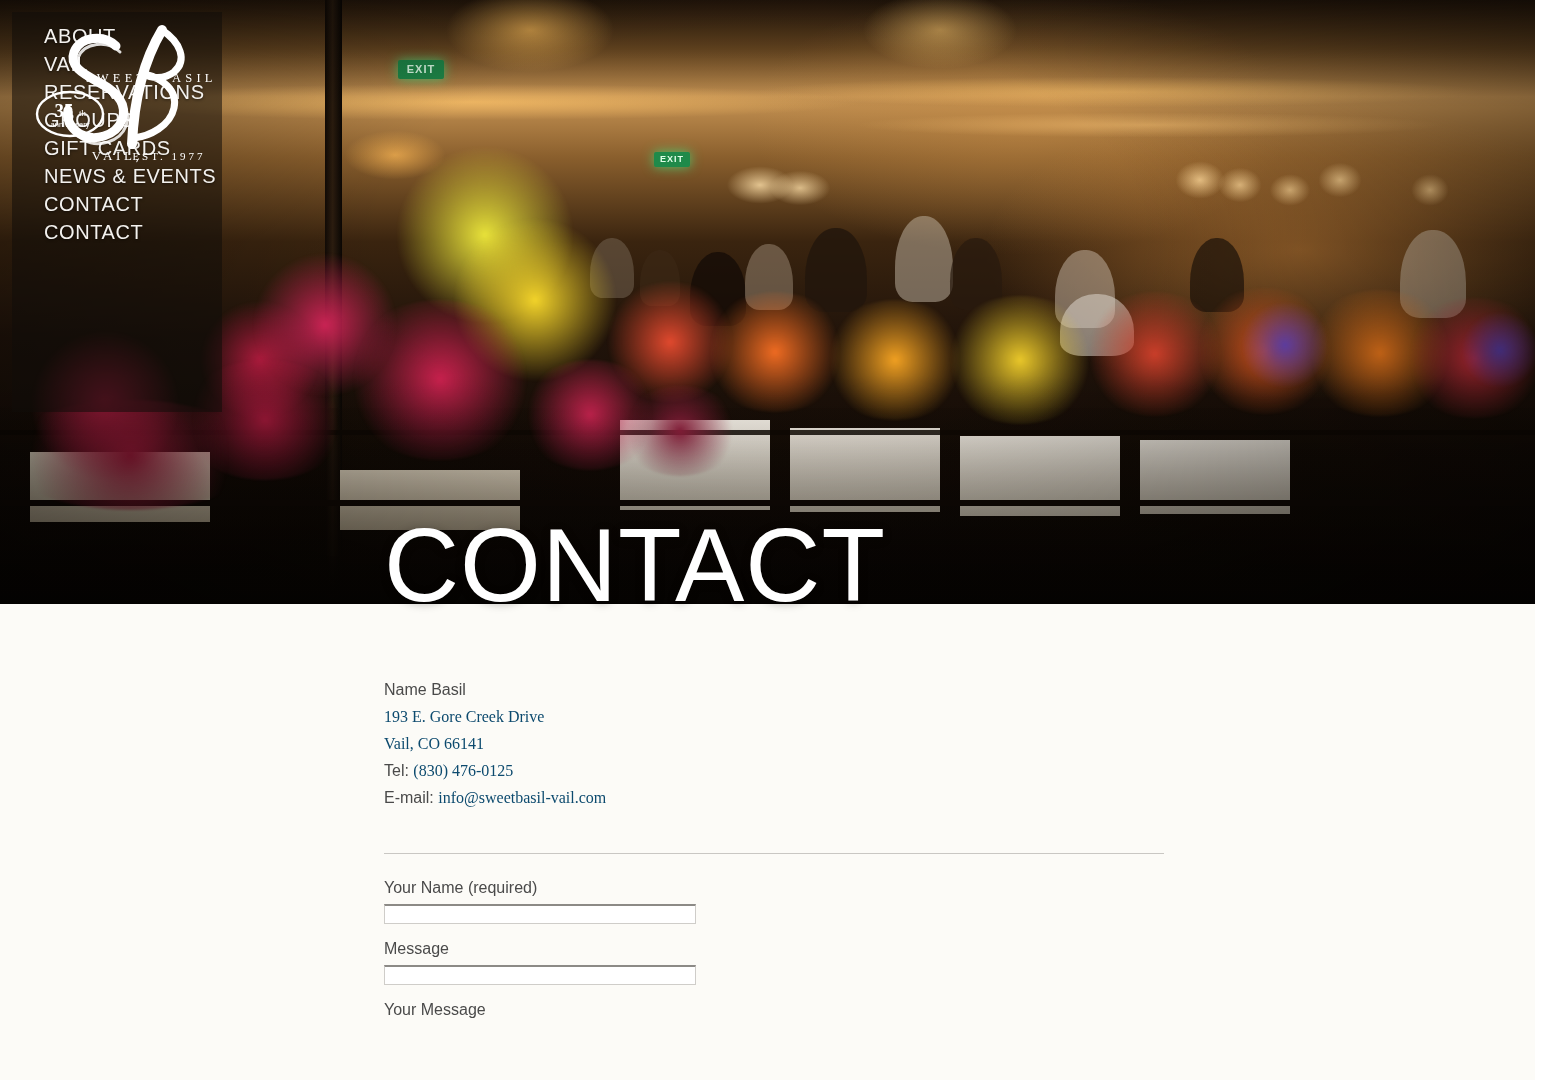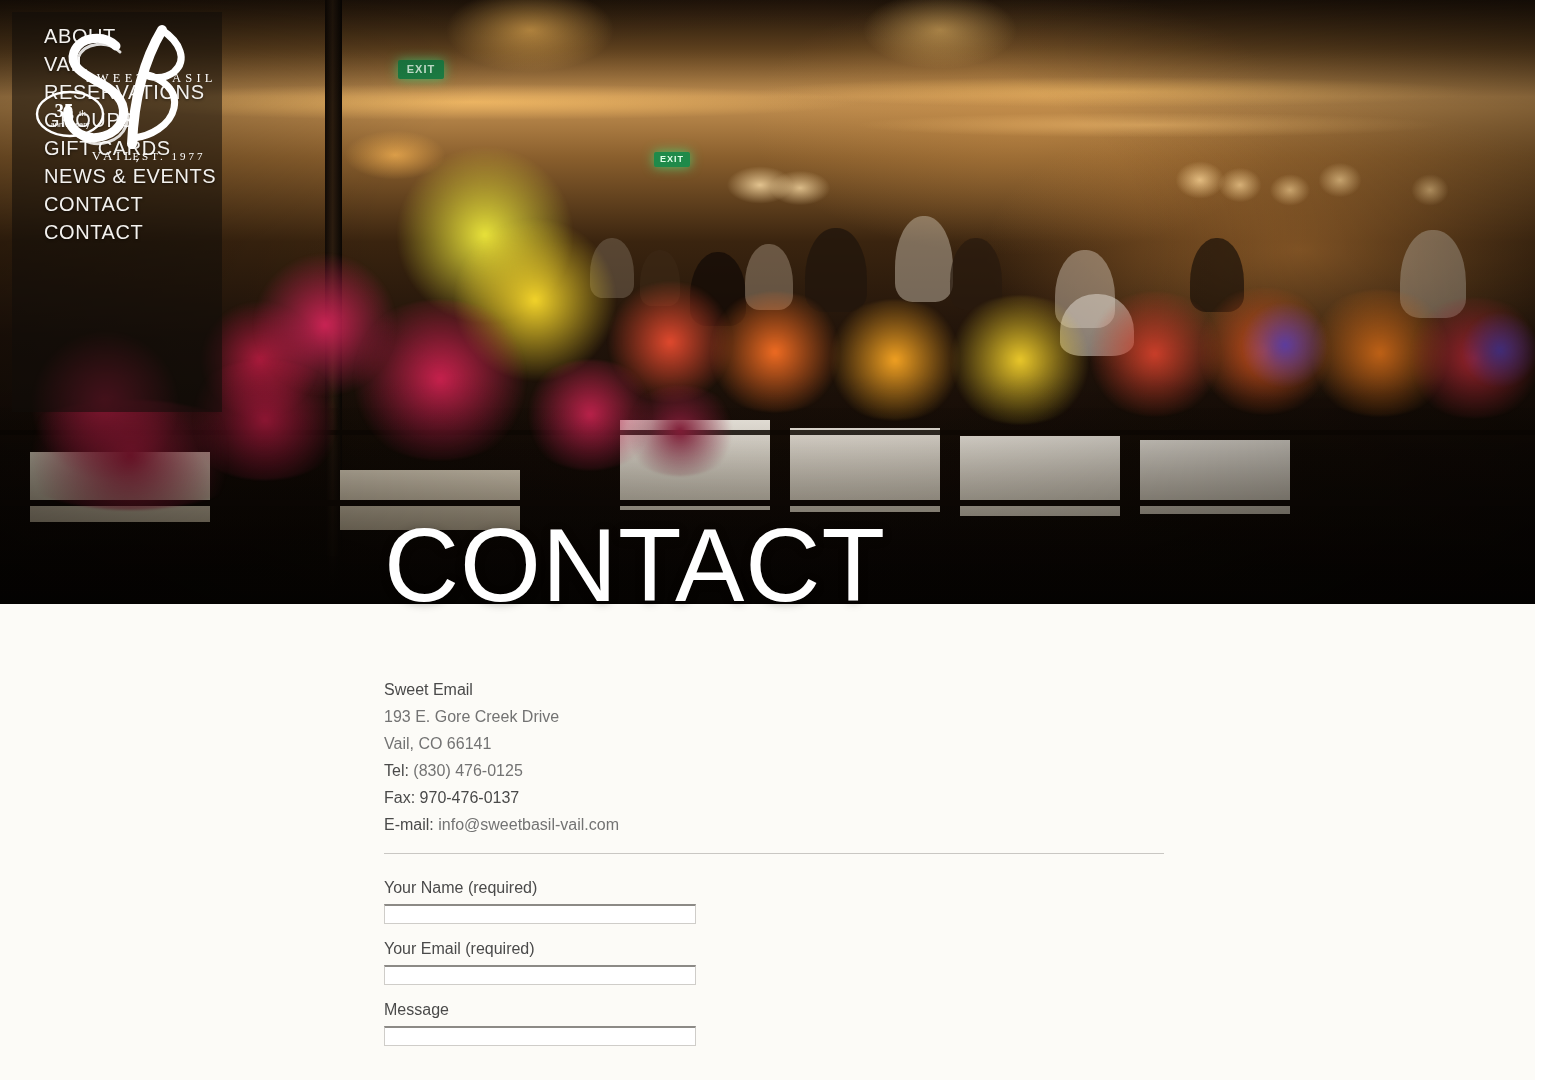--- a/index.html
+++ b/index.html
@@ -140,22 +140,23 @@
     width: 780px;
   }
   .contact-line {
     font-size: 16px;
     line-height: 27px;
     color: #4a4a4a;
     font-weight: 400;
     white-space: nowrap;
   }
   .contact-line a, a.accent {
-    color: #737373;
+    color: #0c4a6e;
     text-decoration: none;
+    font-family: Liberation Serif, serif;
   }
   .divider {
     position: absolute;
     left: 384px; top: 853px;
     width: 780px; height: 1px;
     background: #c9c7c3;
   }
 
   
   .form {
@@ -314,51 +315,46 @@
       </li>
     <li>
         <a href="#">CONTACT</a>
       </li>
   </ul>
 </div>
 
 <div class="content"></div>
 
 <div class="contact-block" style="position:absolute;left:384px;top:676px;width:780px;">
-  <div class="contact-line">Sweet Email</div>
+  <div class="contact-line">Name Basil</div>
   <div class="contact-line">
     <a href="#" class="accent">193 E. Gore Creek Drive</a>
   </div>
   <div class="contact-line">
     <a href="#" class="accent">Vail, CO 66141</a>
   </div>
   <div class="contact-line">
     <span>Tel:</span>
     <a href="#" class="accent">(830) 476-0125</a>
-  </div>
-  <div class="contact-line">
-    <span>Fax:</span>
-    <span>970-476-0137</span>
   </div>
   <div class="contact-line">
     <span>E-mail:</span>
     <a href="#" class="accent">info@sweetbasil-vail.com</a>
   </div>
 </div>
 
 <div class="divider"></div>
 
 <form class="form">
   <div class="field">
     <label class="field-label">Your Name (required)</label>
     <input class="field-input" type="text" placeholder="" style="">
   </div>
   <div class="field">
-    <label class="field-label">Your Email (required)</label>
-    <input class="field-input" type="text" placeholder="" style="">
-  </div>
-  <div class="field">
     <label class="field-label">Message</label>
     <input class="field-input" type="text" placeholder="" style="">
   </div>
+  <div class="field">
+    <label class="field-label">Your Message</label>
+  </div>
 </form>
 
 <div class="gutter"></div>
 
 </body></html>

